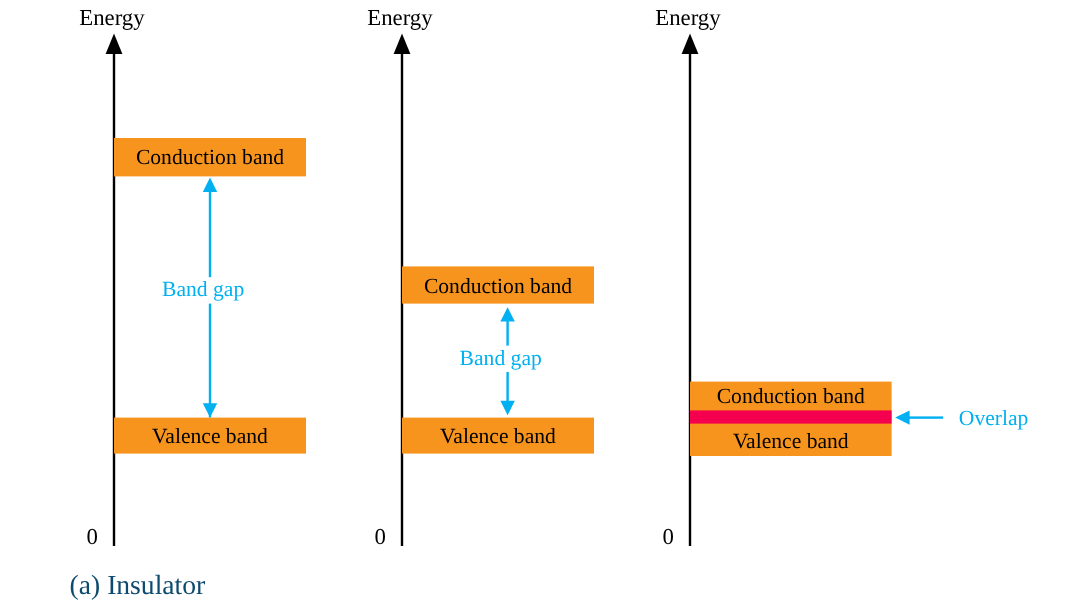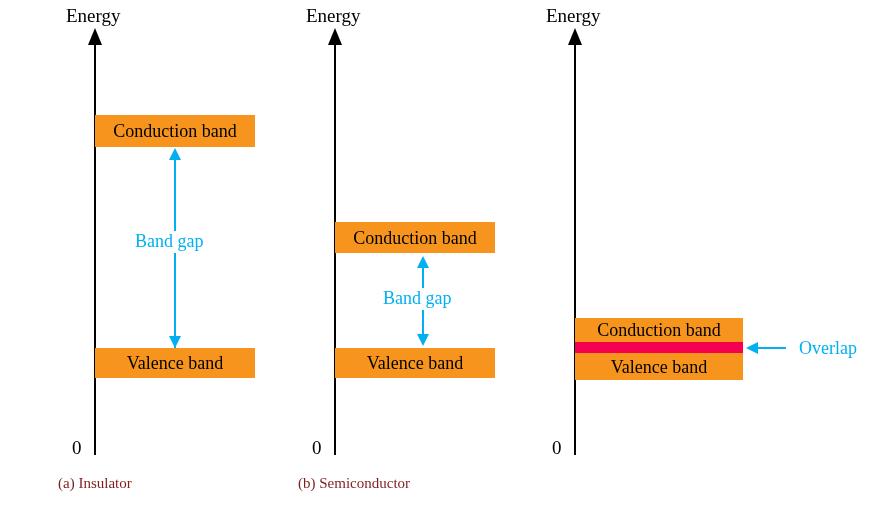--- a/index.html
+++ b/index.html
@@ -46,22 +46,22 @@
     line-height: 1;
   }
   .zero-label {
     position: absolute;
     font-size: 19px;
     color: #000000;
     line-height: 1;
   }
   .caption {
     position: absolute;
-    font-size: 15px;
-    color: #7f1d1d;
+    font-size: 23px;
+    color: #0c4a6e;
     white-space: nowrap;
     line-height: 1;
     font-family: Liberation Serif, serif;
   }
   
   .band {
     position: absolute;
     background: #F7941E;
     color: #000000;
     font-size: 18px;
@@ -193,21 +193,20 @@
     <div class="arrow-up" style="left:177px; top:256px;"></div>
     <div class="gap-shaft" style="left:182px; top:266px; height:75px;"></div>
     <div class="arrow-down" style="left:177px; top:334px;"></div>
 
     <div class="gap-label" style="left:139px; top:288px;">Band gap</div>
 
     <div class="band" style="left:95px; top:348px; width:160px; height:30px;">
       <span>Valence band</span>
     </div>
 
-    <div class="caption" style="left:58px; top:476px;">(b) Semiconductor</div>
   </div>
 
   <div class="panel" style="left:480px;">
 
     <div class="energy-label" style="left:66px; top:6px;">Energy</div>
 
     <div class="axis-head" style="left:88px; top:28px;"></div>
     <div class="axis-line" style="left:94px; top:44px; height:411px;"></div>
 
     <div class="zero-label" style="left:72px; top:438px;">0</div>

